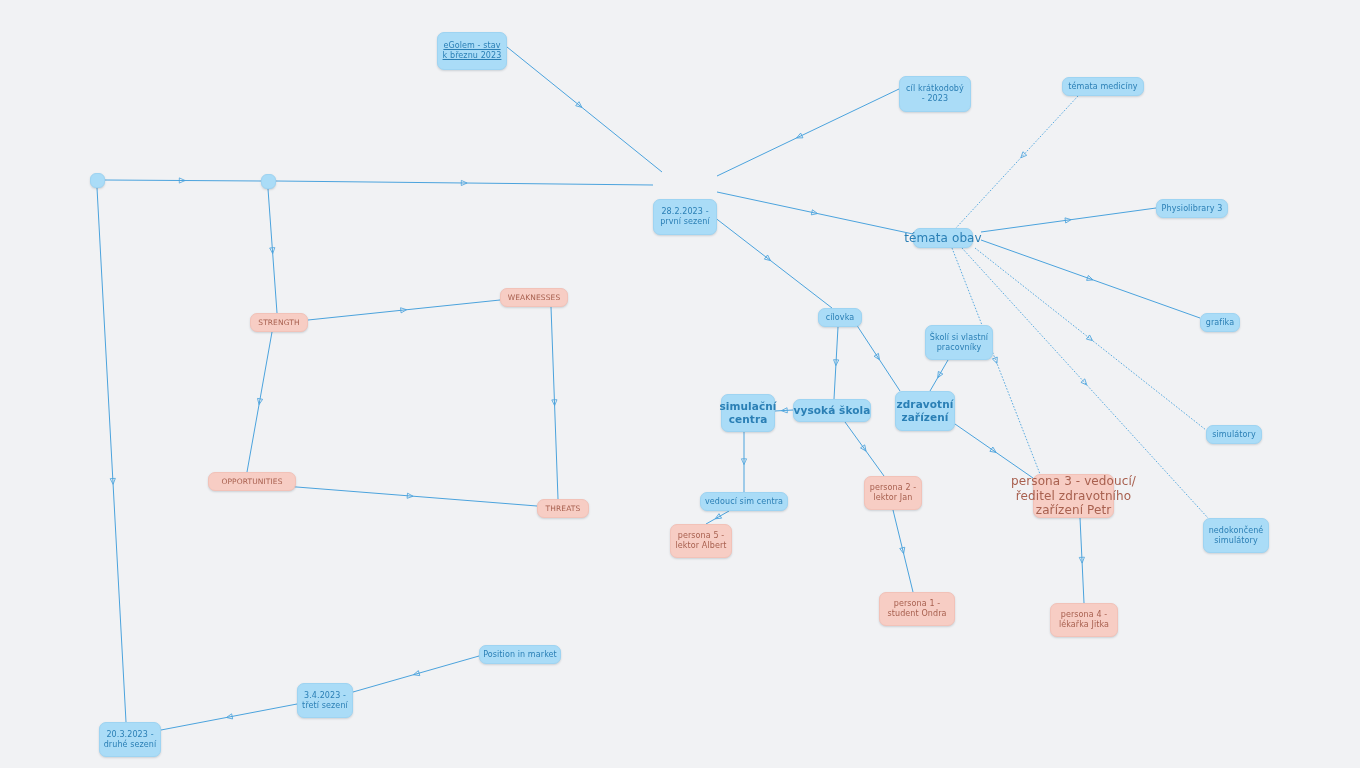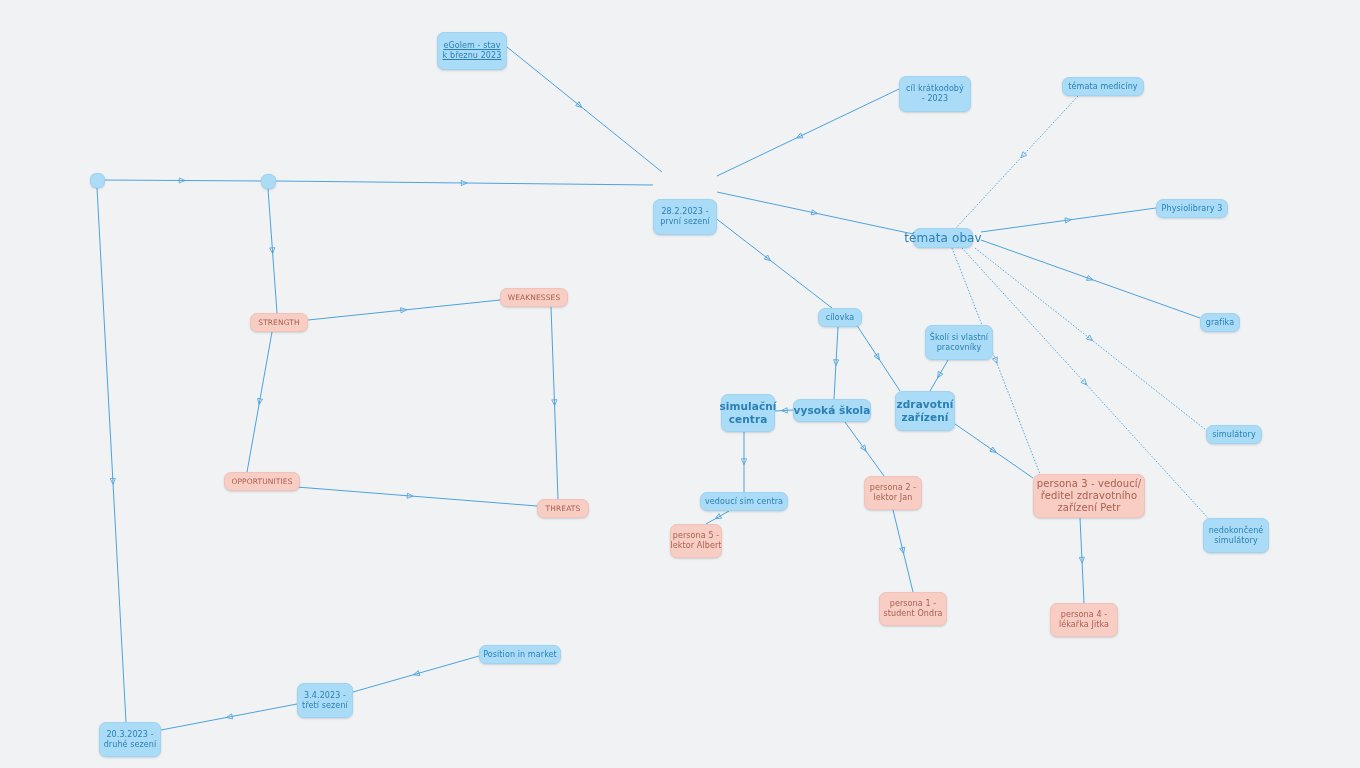--- a/index.html
+++ b/index.html
@@ -146,31 +146,31 @@
       <div class="node blue" style="left: 925px; top: 325px; width: 68px; height: 35px; font-size: 8px; padding: 4px 5px;">Školí si vlastní
 pracovníky</div>
       <div class="node blue big" style="left: 713px; top: 394px; width: 54px; height: 38px; font-size: 10.5px; padding: 2px 8px; margin-left: 8px;">simulační
 centra</div>
       <div class="node blue big" style="left: 793px; top: 399px; width: 78px; height: 23px; font-size: 10.5px; padding: 2px 5px;">vysoká škola</div>
       <div class="node blue big" style="left: 895px; top: 391px; width: 60px; height: 40px; font-size: 10.5px; padding: 2px 5px;">zdravotní
 zařízení</div>
       <div class="node blue" style="left: 1206px; top: 425px; width: 56px; height: 19px; font-size: 8px; padding: 2px 5px;">simulátory</div>
       <div class="node pink" style="left: 864px; top: 476px; width: 58px; height: 34px; font-size: 8px; padding: 2px 5px;">persona 2 -
 lektor Jan</div>
-      <div class="node pink" style="left: 208px; top: 472px; width: 76px; height: 19px; font-size: 7.5px; padding: 2px 5px; margin-left: 16px;">OPPORTUNITIES</div>
-      <div class="node pink" style="left: 1033px; top: 474px; width: 112px; height: 44px; font-size: 10px; padding: 2px 5px;">persona 3 - vedoucí/
+      <div class="node pink" style="left: 208px; top: 472px; width: 88px; height: 19px; font-size: 7.5px; padding: 2px 5px;">OPPORTUNITIES</div>
+      <div class="node pink" style="left: 1033px; top: 474px; width: 81px; height: 44px; font-size: 12px; padding: 2px 5px;">persona 3 - vedoucí/
 ředitel zdravotního
 zařízení Petr</div>
       <div class="node blue" style="left: 700px; top: 492px; width: 88px; height: 19px; font-size: 8px; padding: 2px 5px;">vedoucí sim centra</div>
       <div class="node pink" style="left: 537px; top: 499px; width: 52px; height: 19px; font-size: 7.5px; padding: 2px 5px;">THREATS</div>
       <div class="node blue" style="left: 1203px; top: 518px; width: 66px; height: 35px; font-size: 8px; padding: 2px 5px;">nedokončené
 simulátory</div>
-      <div class="node pink" style="left: 670px; top: 524px; width: 52px; height: 34px; font-size: 8px; padding: 2px 5px;">persona 5 -
+      <div class="node pink" style="left: 670px; top: 524px; width: 62px; height: 34px; font-size: 8px; padding: 2px 5px;">persona 5 -
 lektor Albert</div>
-      <div class="node pink" style="left: 879px; top: 592px; width: 68px; height: 34px; font-size: 8px; padding: 2px 1px;">persona 1 -
+      <div class="node pink" style="left: 879px; top: 592px; width: 76px; height: 34px; font-size: 8px; padding: 2px 1px;">persona 1 -
 student Ondra</div>
       <div class="node pink" style="left: 1050px; top: 603px; width: 68px; height: 34px; font-size: 8px; padding: 2px 5px;">persona 4 -
 lékařka Jitka</div>
       <div class="node blue" style="left: 479px; top: 645px; width: 82px; height: 19px; font-size: 8px; padding: 2px 5px;">Position in market</div>
       <div class="node blue" style="left: 297px; top: 683px; width: 56px; height: 35px; font-size: 8px; padding: 2px 5px;">3.4.2023 -
 třetí sezení</div>
       <div class="node blue" style="left: 99px; top: 722px; width: 62px; height: 35px; font-size: 8px; padding: 2px 5px;">20.3.2023 -
 druhé sezení</div>
     </div>
 </div>

